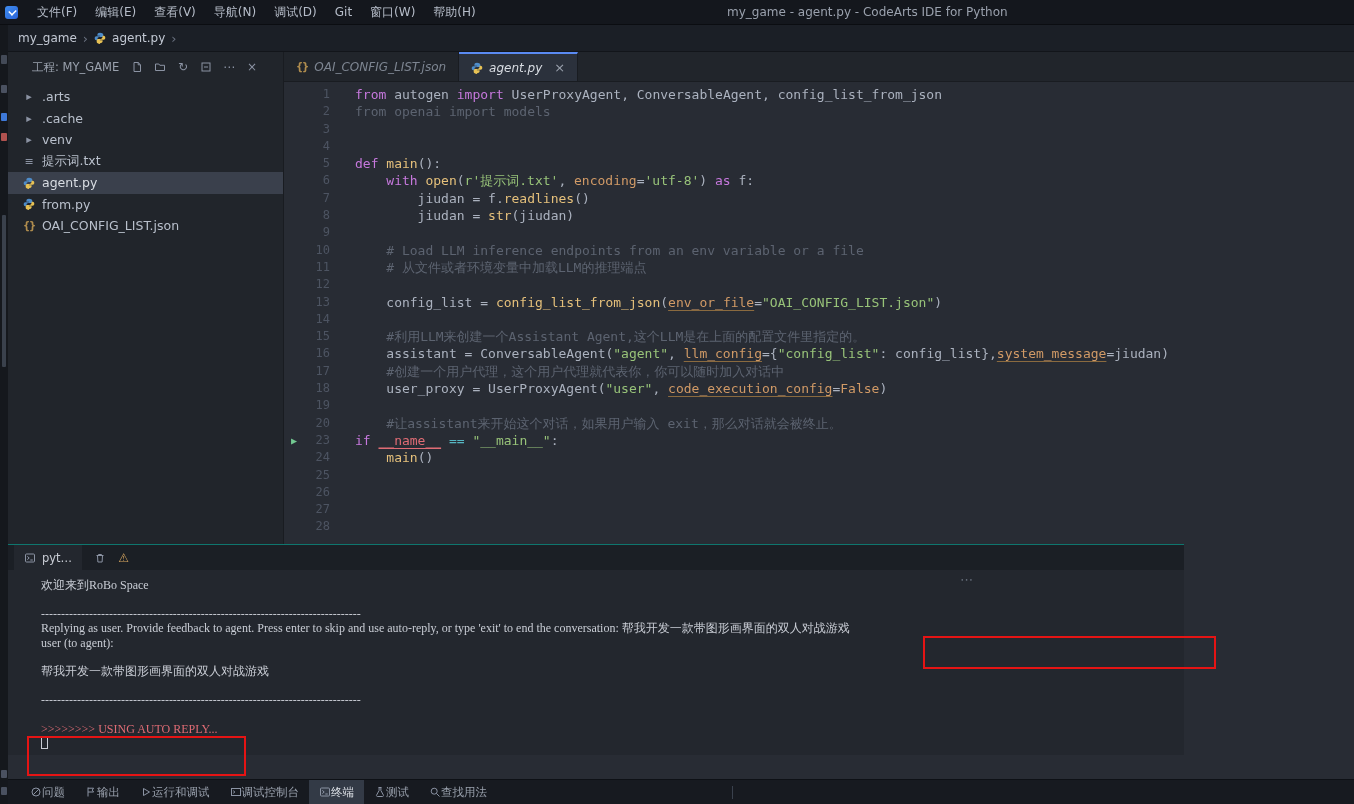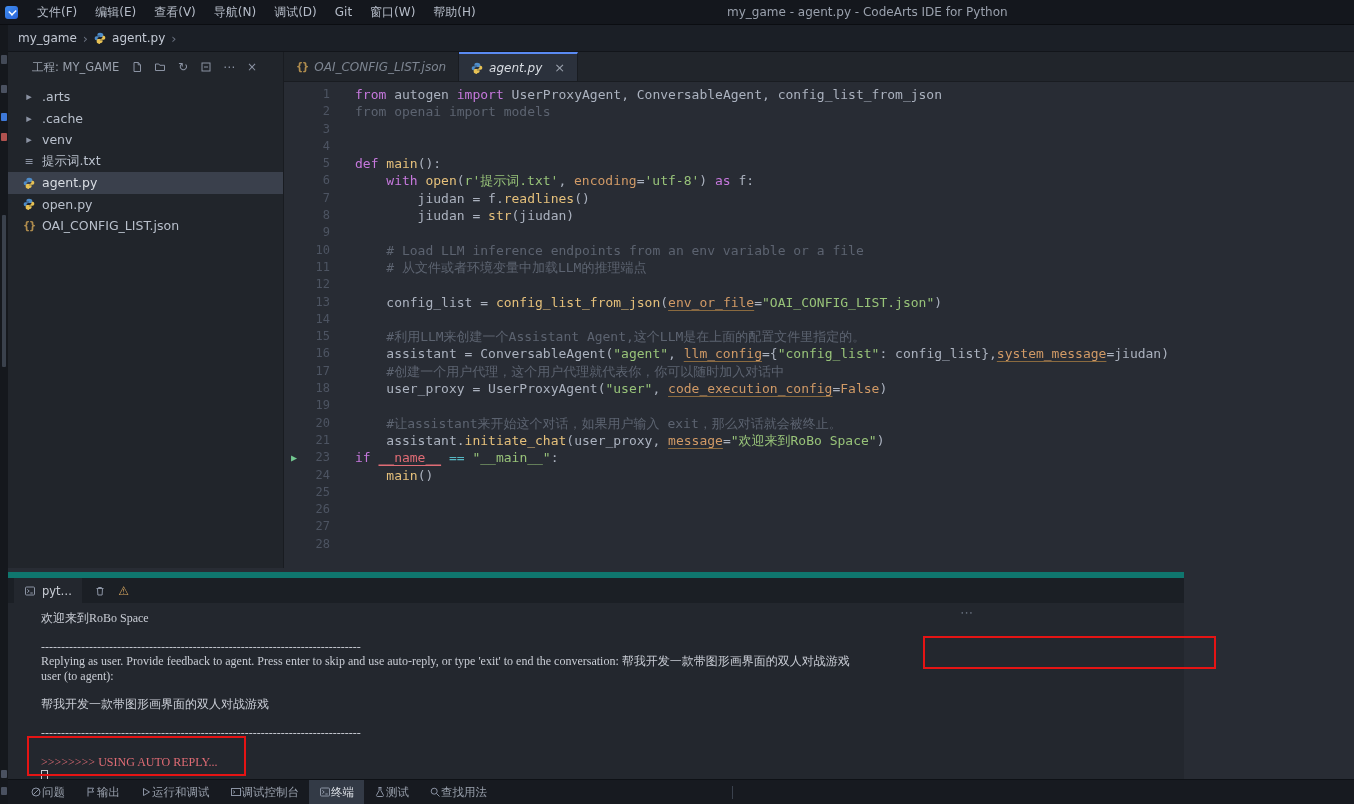--- a/index.html
+++ b/index.html
@@ -48,21 +48,21 @@
 .codetext{padding-left:25px;white-space:pre}
 .runarrow{position:absolute;left:7px;top:0;color:#73c991;font-size:10px;line-height:17.3px;cursor:pointer}
 .caret{display:inline-block;width:2px;height:14px;background:#528bff;vertical-align:text-top}
 .tk-kw{color:#c678dd}.tk-fn{color:#e5c07b}.tk-str{color:#98c379}.tk-cm{color:#5c6370}
 .tk-pr{color:#d19a66}
 .tk-pru{color:#d19a66;text-decoration:underline;text-underline-offset:3px;text-decoration-color:#8a6a3f}
 .tk-sp{color:#e06c75;text-decoration:underline;text-underline-offset:3px;text-decoration-color:#e06c75}
 .tk-op{color:#56b6c2}.tk-pl{color:#abb2bf}.tk-dim{color:#5c6370}.tk-const{color:#d19a66}
 
 
-.panel{position:absolute;left:8px;top:572px;width:1176px;height:211px;background:#23272e;border-top:6px solid #0f766e}
+.panel{position:absolute;left:8px;top:544px;width:1176px;height:211px;background:#23272e;border-top:1px solid #0f766e}
 .panel-tabbar{height:25px;background:#1b1f25;display:flex;align-items:center;padding-left:6px}
 .panel-tab{height:25px;display:flex;align-items:center;gap:6px;padding:0 10px;background:#23272e;color:#c9cdd5;font-size:11.5px;cursor:pointer}
 .panel-icon{margin-left:12px;cursor:pointer;display:inline-flex;align-items:center}
 .warn{color:#d7a65f;font-size:12px}
 .terminal{position:absolute;left:0;top:25px;right:0;bottom:0;padding:8px 0 0 33px;font-family:Liberation Serif, serif;font-size:12px;line-height:14.4px;color:#c9cdd5}
 .tline{height:14.4px;white-space:pre}
 .tline.red{color:#e06c75}
 .tcursor{display:inline-block;width:7px;height:12px;border:1px solid #c9cdd5;margin-top:1px}
 .t-overflow{position:absolute;left:952px;top:27px;color:#626a77;font-size:13px;letter-spacing:1px}
 
@@ -176,21 +176,21 @@
           </span>
           <span>agent.py</span>
         </div>
         <div class="tree-row">
           <span class="tree-ico">
             <svg width="12" height="12" viewBox="0 0 12 12">
               <path fill="#4e8cc9" d="M6 .8C4.2.8 3.4 1.6 3.4 2.7v1h2.7v.5H2.5C1.3 4.2.7 5 .7 6.2c0 1.2.6 2 1.8 2h1V6.9c0-1 .8-1.8 1.8-1.8h2.4c.9 0 1.6-.7 1.6-1.6V2.7C9.3 1.6 7.8.8 6 .8z"></path>
               <path fill="#e8c254" d="M6 11.2c1.8 0 2.6-.8 2.6-1.9v-1H5.9v-.5h3.6c1.2 0 1.8-.8 1.8-2 0-1.2-.6-2-1.8-2h-1v1.3c0 1-.8 1.8-1.8 1.8H4.3c-.9 0-1.6.7-1.6 1.6v1.5c0 1.1 1.5 1.9 3.3 1.9z"></path>
             </svg>
           </span>
-          <span>open.py</span>
+          <span>from.py</span>
         </div>
         <div class="tree-row">
           <span class="tree-ico">
             <span class="json-glyph">{}</span>
           </span>
           <span>OAI_CONFIG_LIST.json</span>
         </div>
       </div>
   </div>
 
@@ -286,24 +286,20 @@
           <span class="gutter">18</span>
           <span class="codetext"><span class="tk-pl">    user_proxy = UserProxyAgent(</span><span class="tk-str">"user"</span><span class="tk-pl">, </span><span class="tk-pru">code_execution_config</span><span class="tk-pl">=</span><span class="tk-const">False</span><span class="tk-pl">)</span></span>
         </div>
         <div class="codeline">
           <span class="gutter">19</span>
           <span class="codetext"></span>
         </div>
         <div class="codeline">
           <span class="gutter">20</span>
           <span class="codetext"><span class="tk-cm">    #让assistant来开始这个对话，如果用户输入 exit，那么对话就会被终止。</span></span>
-        </div>
-        <div class="codeline">
-          <span class="gutter">21</span>
-          <span class="codetext"><span class="tk-pl">    assistant.</span><span class="tk-fn">initiate_chat</span><span class="tk-pl">(user_proxy, </span><span class="tk-pru">message</span><span class="tk-pl">=</span><span class="tk-str">"欢迎来到RoBo Space"</span><span class="tk-pl">)</span></span>
         </div>
         <div class="codeline">
           <span class="runarrow">▶</span>
           <span class="gutter">23</span>
           <span class="codetext"><span class="tk-kw">if</span><span class="tk-pl"> </span><span class="tk-sp">__name__</span><span class="tk-pl"> </span><span class="tk-op">==</span><span class="tk-pl"> </span><span class="tk-str">"__main__"</span><span class="tk-pl">:</span></span>
         </div>
         <div class="codeline">
           <span class="gutter">24</span>
           <span class="codetext"><span class="tk-pl">    </span><span class="tk-fn">main</span><span class="tk-pl">()</span></span>
         </div>

